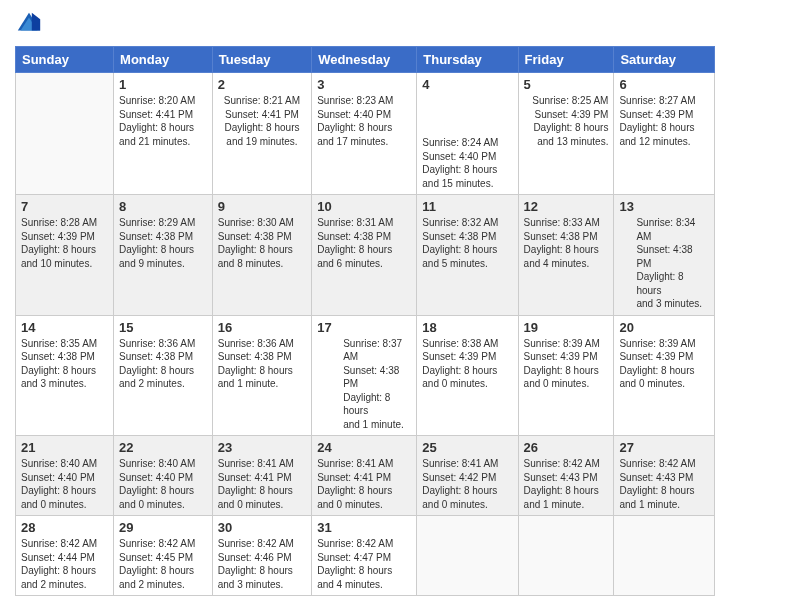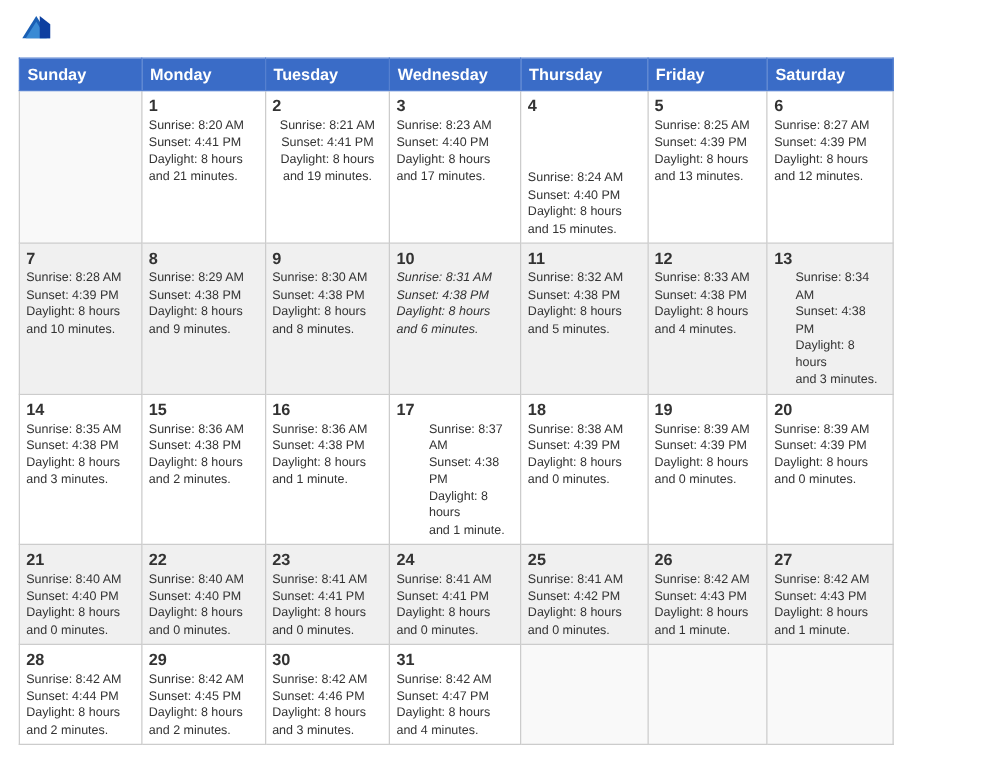--- a/index.html
+++ b/index.html
@@ -152,21 +152,21 @@
           </td>
           <td>
             <span class="day-num">4</span>
             <div class="day-info" style="white-space: pre-line; margin-top: 44px;">Sunrise: 8:24 AM
 Sunset: 4:40 PM
 Daylight: 8 hours
 and 15 minutes.</div>
           </td>
           <td>
             <span class="day-num">5</span>
-            <div class="day-info" style="white-space: pre-line;">Sunrise: 8:25 AM
+            <div class="day-info" style="white-space: pre-line; text-align: right;">Sunrise: 8:25 AM
 Sunset: 4:39 PM
 Daylight: 8 hours
 and 13 minutes.</div>
           </td>
           <td>
             <span class="day-num">6</span>
             <div class="day-info" style="white-space: pre-line;">Sunrise: 8:27 AM
 Sunset: 4:39 PM
 Daylight: 8 hours
 and 12 minutes.</div>
@@ -189,21 +189,21 @@
           </td>
           <td>
             <span class="day-num">9</span>
             <div class="day-info" style="white-space: pre-line;">Sunrise: 8:30 AM
 Sunset: 4:38 PM
 Daylight: 8 hours
 and 8 minutes.</div>
           </td>
           <td>
             <span class="day-num">10</span>
-            <div class="day-info" style="white-space: pre-line; font-style: italic;">Sunrise: 8:31 AM
+            <div class="day-info" style="white-space: pre-line;">Sunrise: 8:31 AM
 Sunset: 4:38 PM
 Daylight: 8 hours
 and 6 minutes.</div>
           </td>
           <td>
             <span class="day-num">11</span>
             <div class="day-info" style="white-space: pre-line;">Sunrise: 8:32 AM
 Sunset: 4:38 PM
 Daylight: 8 hours
 and 5 minutes.</div>

